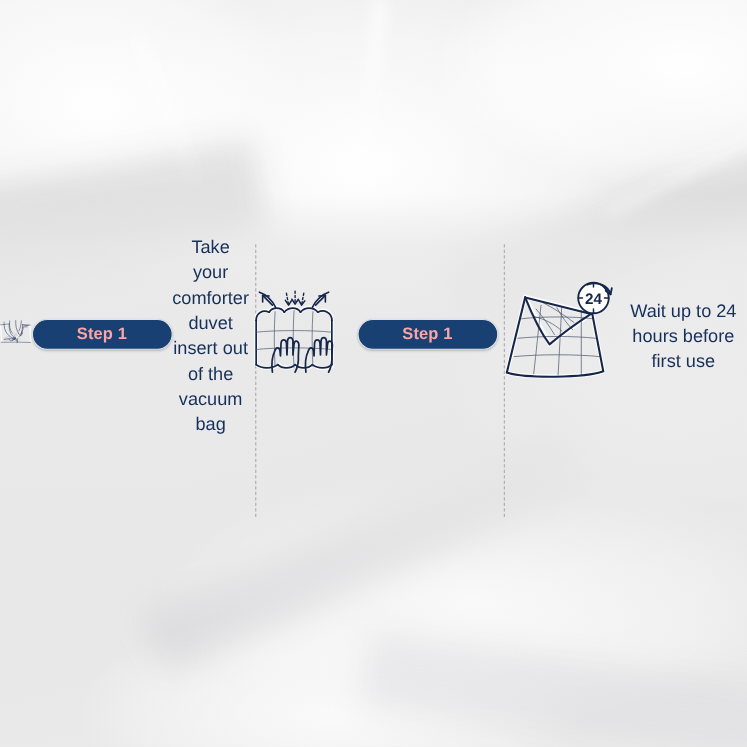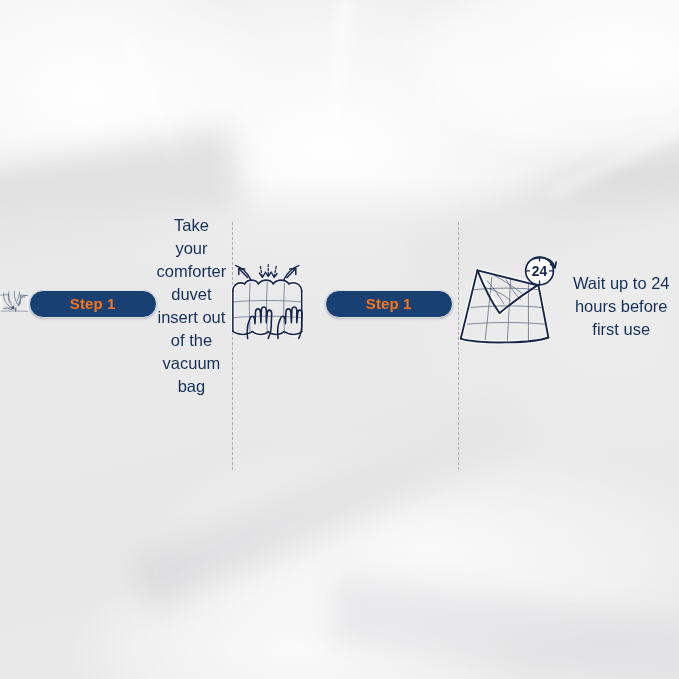--- a/index.html
+++ b/index.html
@@ -107,21 +107,21 @@
     display: inline-flex;
     align-items: center;
     justify-content: center;
     min-width: 92px;
     height: 26px;
     padding: 0 17px;
     border-radius: 14px;
     background: #194073;
     border: 1.5px solid #dfe3e8;
     box-shadow: 0 1px 2px rgba(30,45,70,0.25);
-    color: #f97316;
+    color: #fca5a5;
     font-size: 15px;
     font-weight: bold;
     letter-spacing: 0.1px;
     white-space: nowrap;
   }
   .desc {
     margin-top: 9px;
     width: 208px;
     text-align: center;
     color: #16305a;

